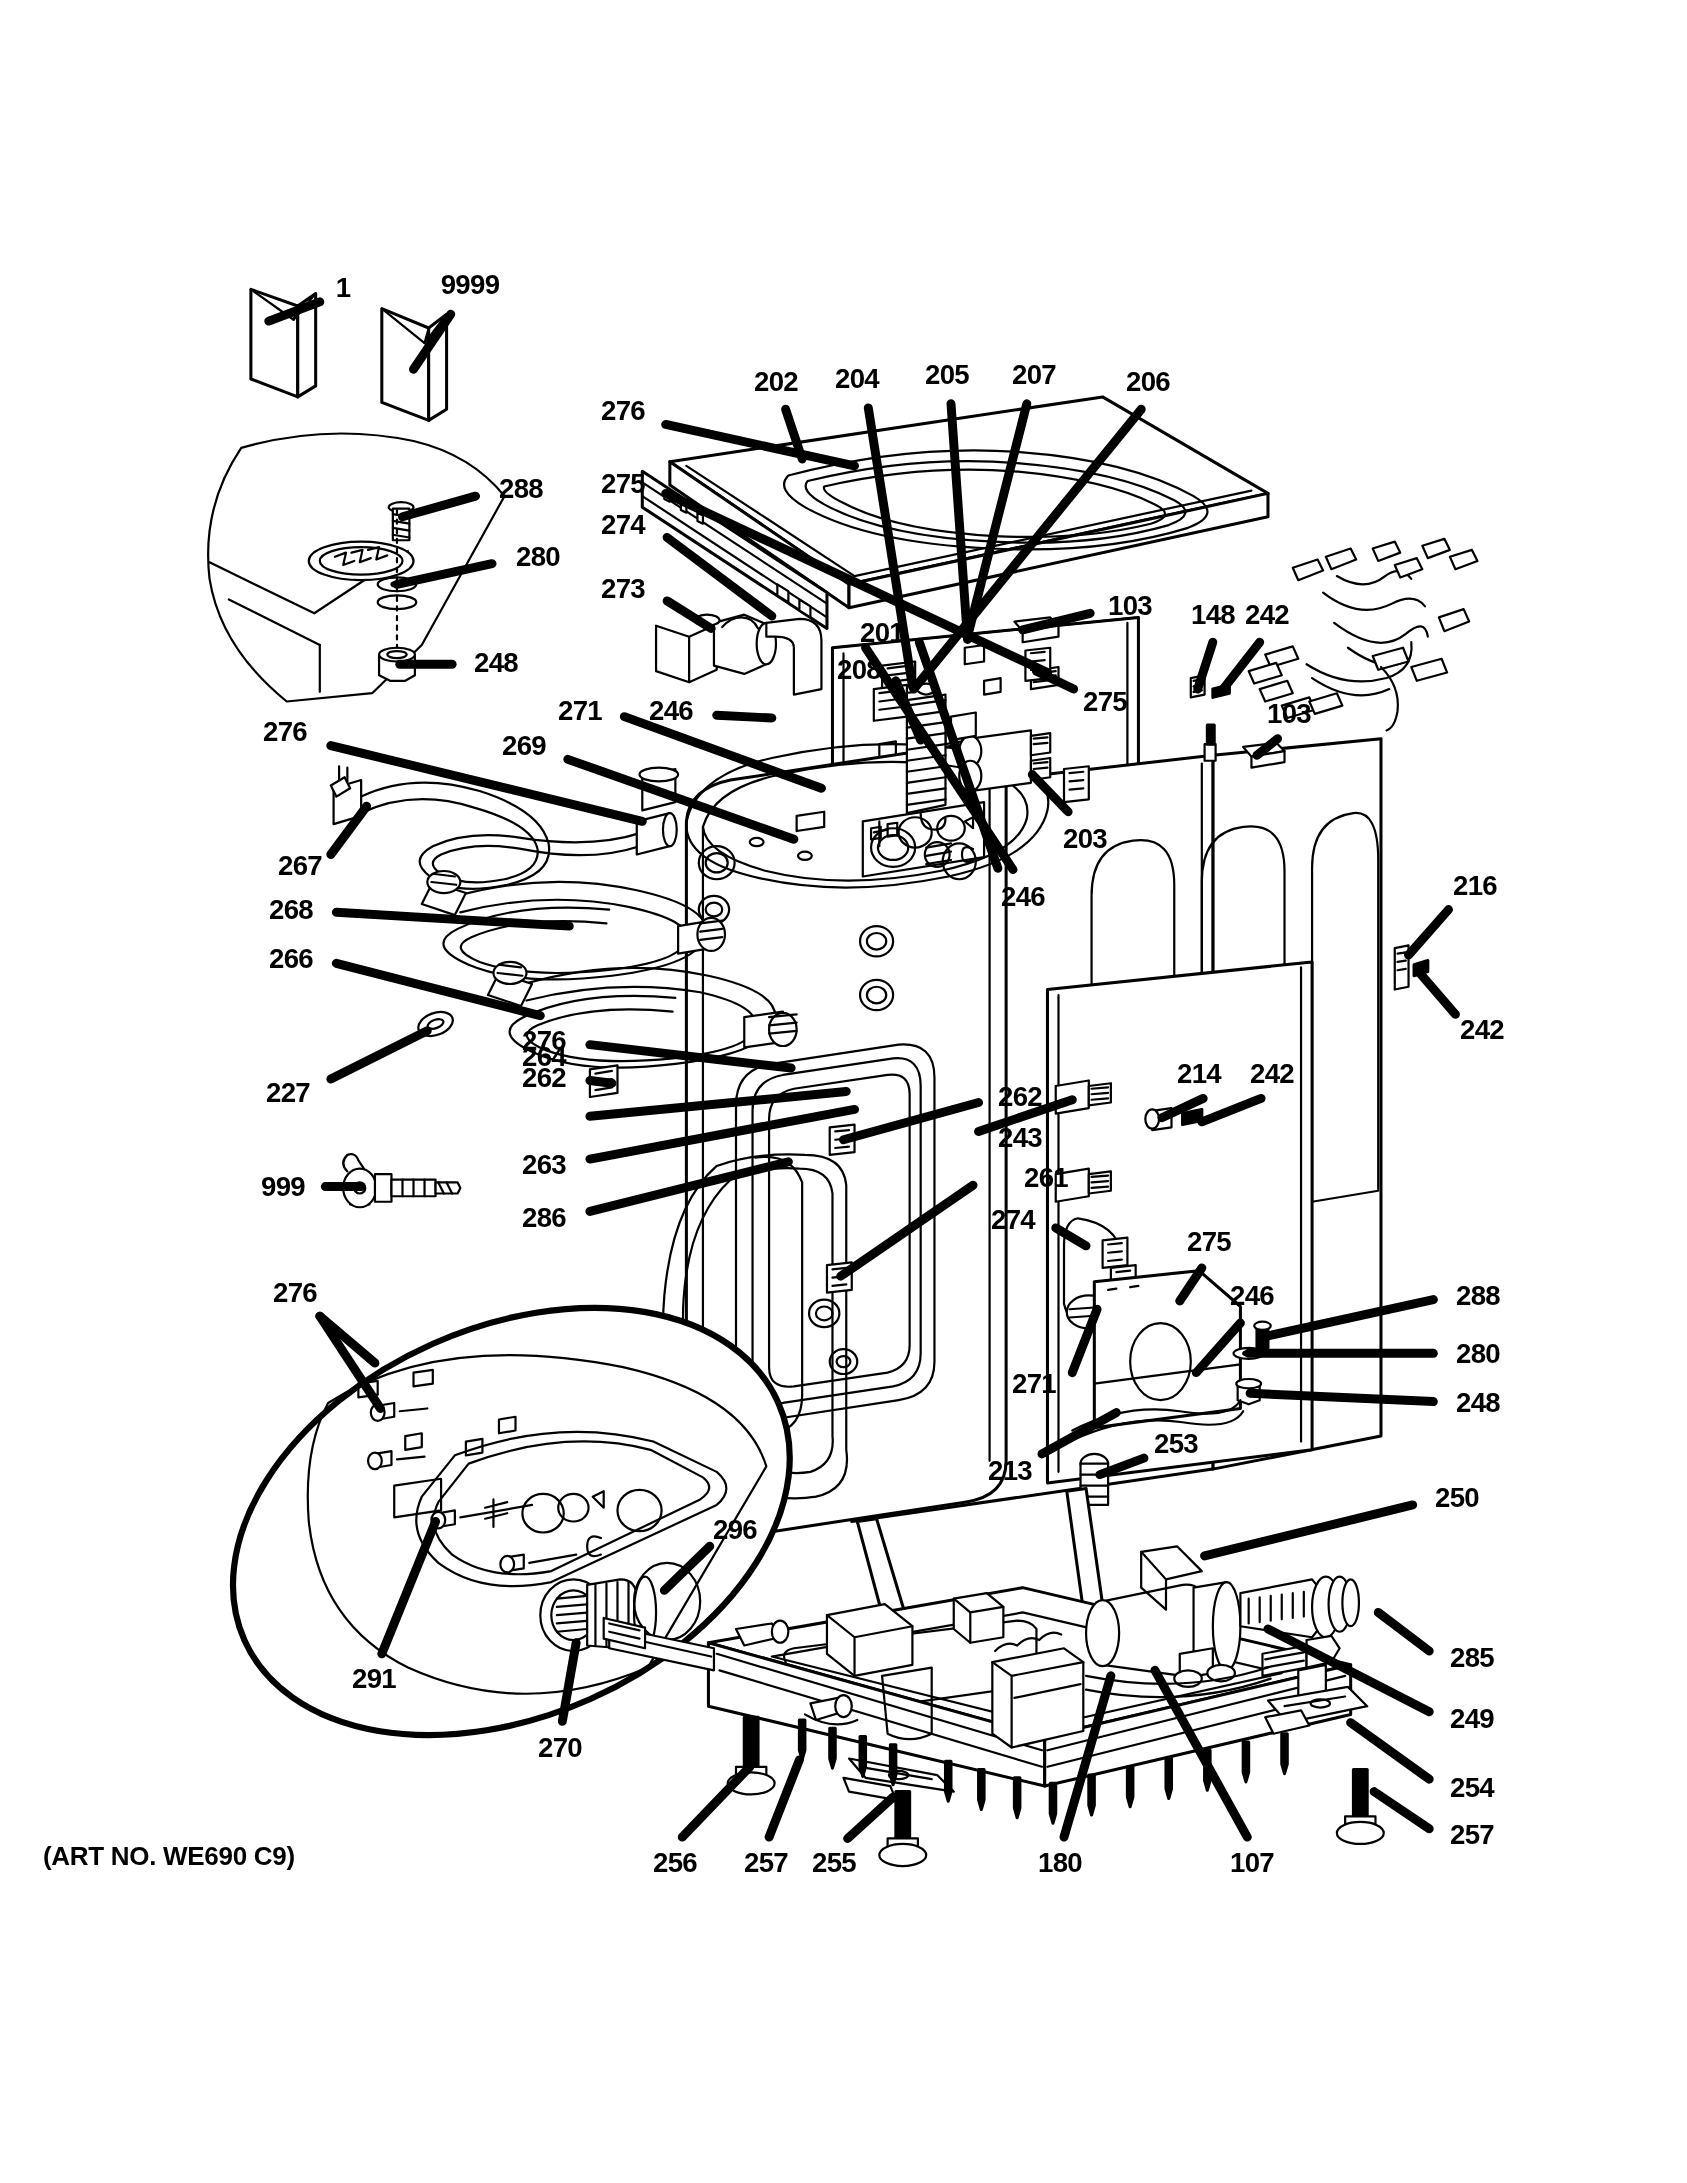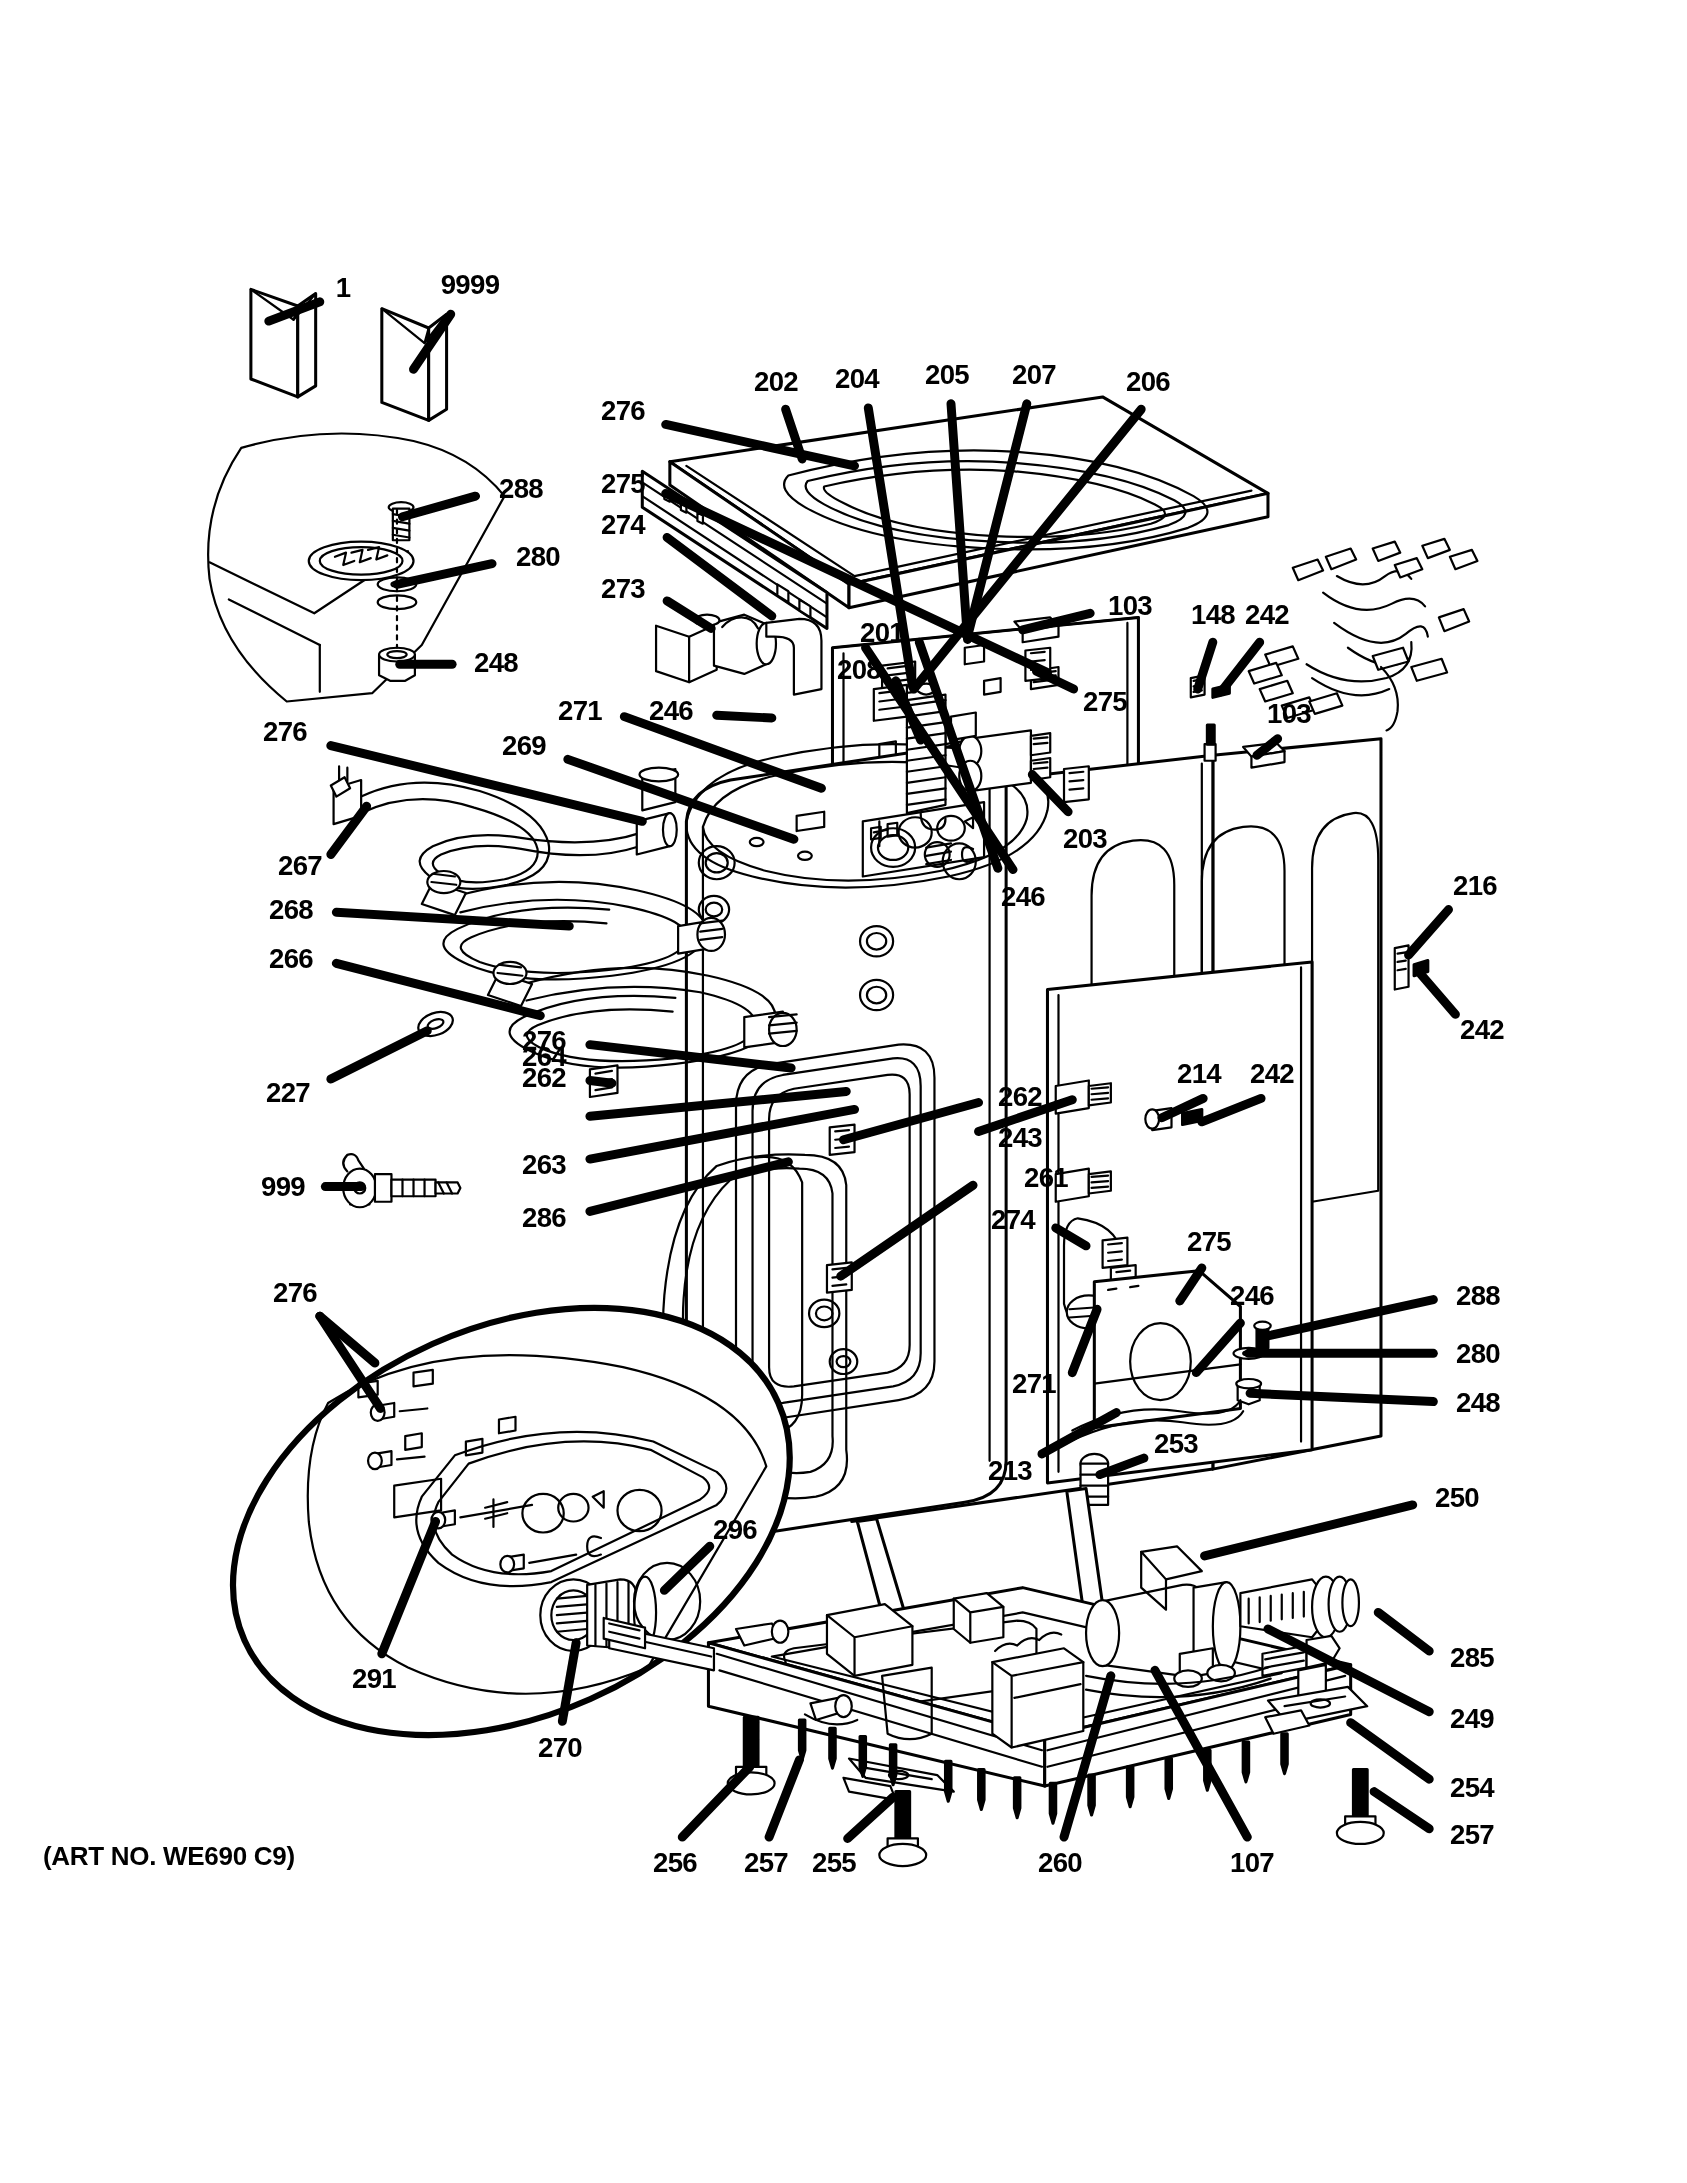--- a/index.html
+++ b/index.html
@@ -679,20 +679,20 @@
       <div class="callout" style="left: 560px; top: 1748px;">270</div>
       <div class="callout" style="left: 735px; top: 1530px;">296</div>
       <div class="callout" style="left: 1457px; top: 1498px;">250</div>
       <div class="callout" style="left: 1472px; top: 1658px; text-align: right;">285</div>
       <div class="callout" style="left: 1472px; top: 1719px;">249</div>
       <div class="callout" style="left: 1472px; top: 1788px;">254</div>
       <div class="callout" style="left: 1472px; top: 1835px;">257</div>
       <div class="callout" style="left: 675px; top: 1863px;">256</div>
       <div class="callout" style="left: 766px; top: 1863px;">257</div>
       <div class="callout" style="left: 834px; top: 1863px; text-align: center;">255</div>
-      <div class="callout" style="left: 1060px; top: 1863px;">260</div>
+      <div class="callout" style="left: 1060px; top: 1863px;">180</div>
       <div class="callout" style="left: 1252px; top: 1863px;">107</div>
     </div>
 
   <div id="artno">(ART NO. WE690 C9)</div>
 
 </div>
 
 
 </body></html>

